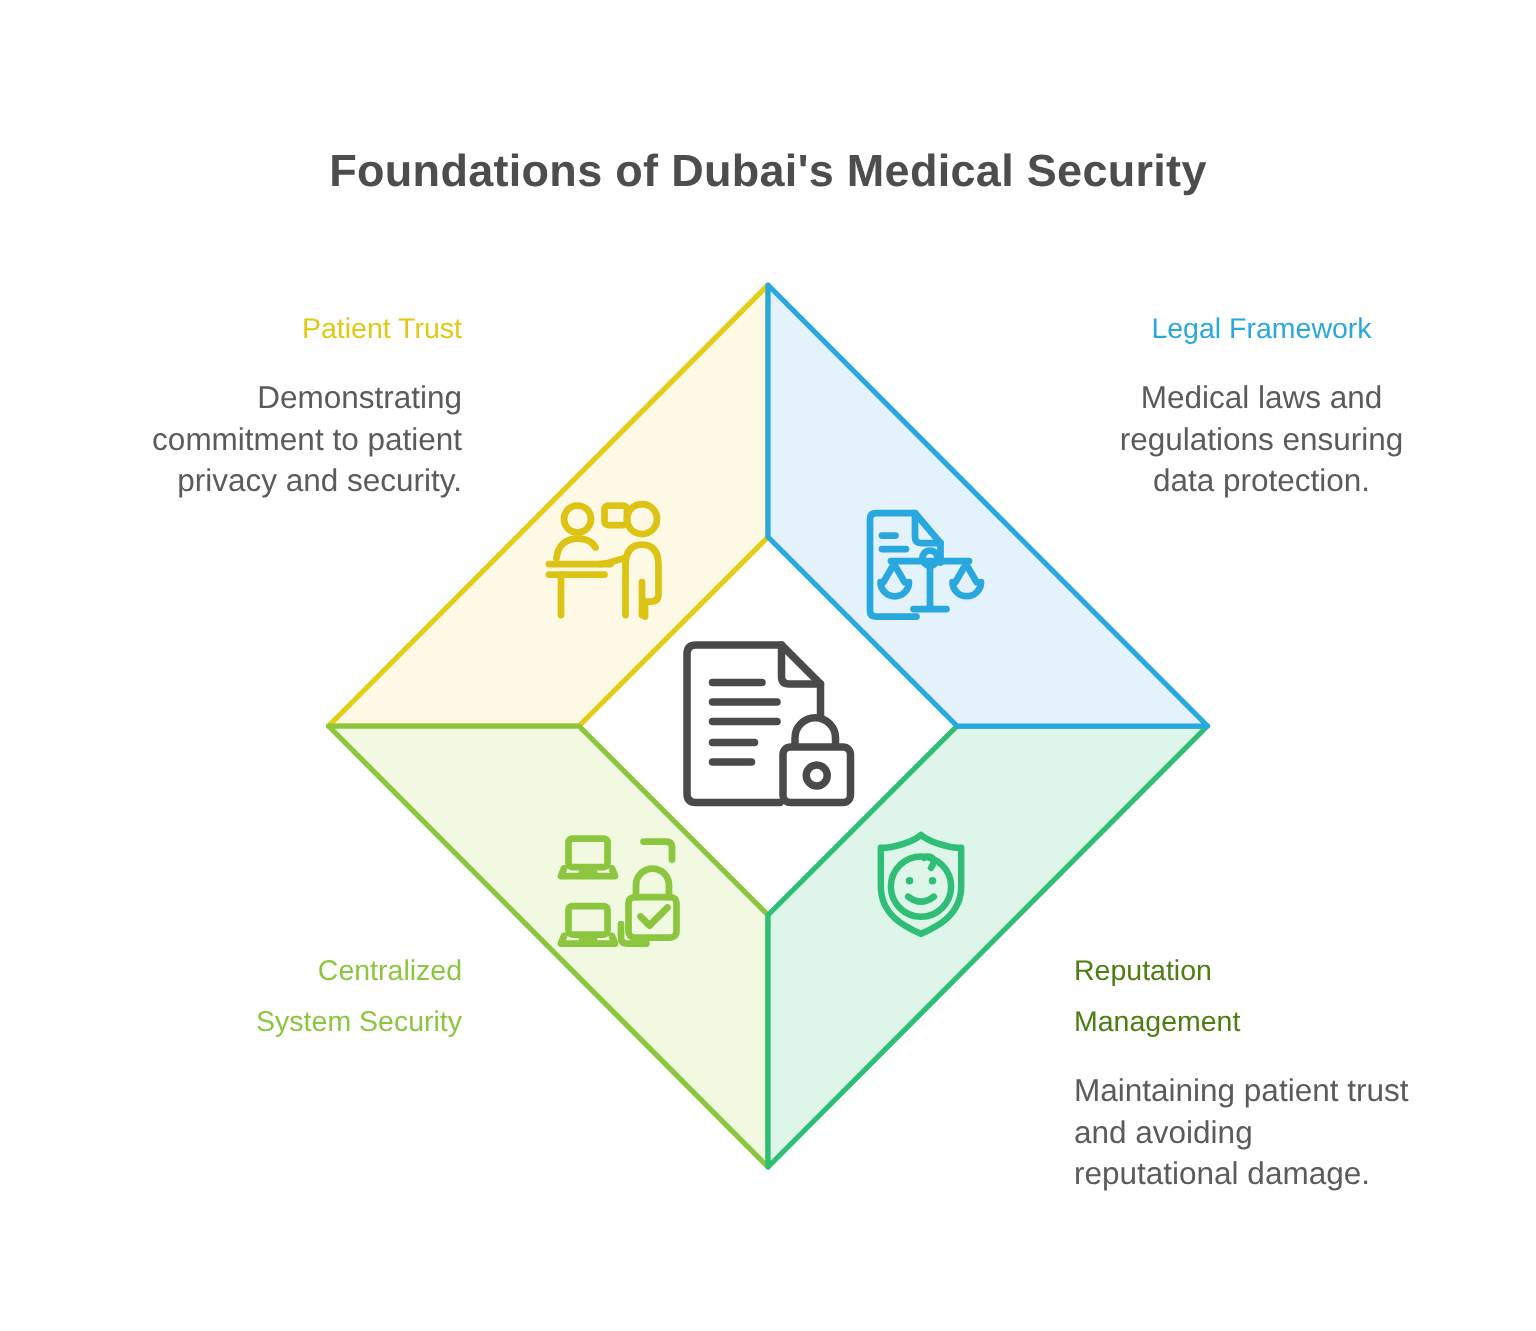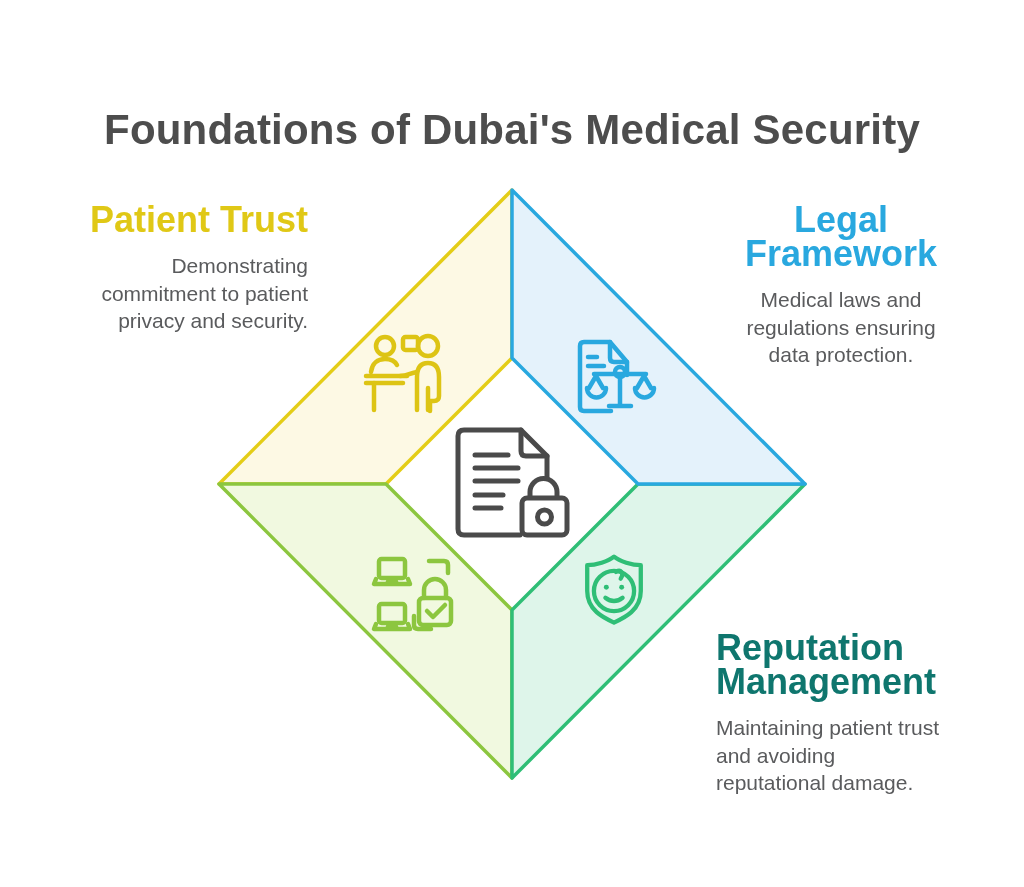--- a/index.html
+++ b/index.html
@@ -7,48 +7,48 @@
     width: 1024px; height: 887px;
     background: #ffffff;
     font-family: "Liberation Sans", sans-serif;
     position: relative;
     overflow: hidden;
   }
   .title {
     position: absolute;
     top: 78px; left: 0; width: 1024px;
     text-align: center;
-    font-size: 42px;
+    font-size: 30px;
     font-weight: 700;
     color: #4d4d4d;
     letter-spacing: 0.2px;
   }
   svg.diamond {
     position: absolute;
     left: 0; top: 0;
   }
   .icon-svg { position: absolute; }
   .qblock { position: absolute; }
   .qheading {
-    font-size: 36px;
+    font-size: 19px;
     line-height: 34px;
     white-space: pre-line;
-    font-weight: 700;
+    font-weight: 400;
   }
   .qbody {
     margin-top: 15px;
     font-size: 21px;
     line-height: 27.5px;
     color: #5a5b5d;
     white-space: pre-line;
   }
   .c-yellow { color: #e0c816; }
   .c-blue   { color: #29a8df; }
   .c-green  { color: #8cc63f; }
-  .c-dark   { color: #0f766e; }
+  .c-dark   { color: #4d7c0f; }
   #q-patient    { left: 58px;  top: 203px; width: 250px; text-align: right; }
   #q-legal      { left: 716px; top: 203px; width: 250px; text-align: center; }
   #q-central    { left: 48px;  top: 631px; width: 260px; text-align: right; }
   #q-reputation { left: 716px; top: 631px; width: 260px; text-align: left; }
 </style>
 </head>
 <body>
 
 <div>
 
@@ -133,20 +133,22 @@
   </div>
 
   <div id="q-legal" class="qblock">
     <div class="qheading c-blue">Legal Framework</div>
     <div class="qbody">Medical laws and
 regulations ensuring
 data protection.</div>
   </div>
 
   <div id="q-central" class="qblock">
+    <div class="qheading c-green">Centralized
+System Security</div>
   </div>
 
   <div id="q-reputation" class="qblock">
     <div class="qheading c-dark">Reputation
 Management</div>
     <div class="qbody">Maintaining patient trust
 and avoiding
 reputational damage.</div>
   </div>
 

